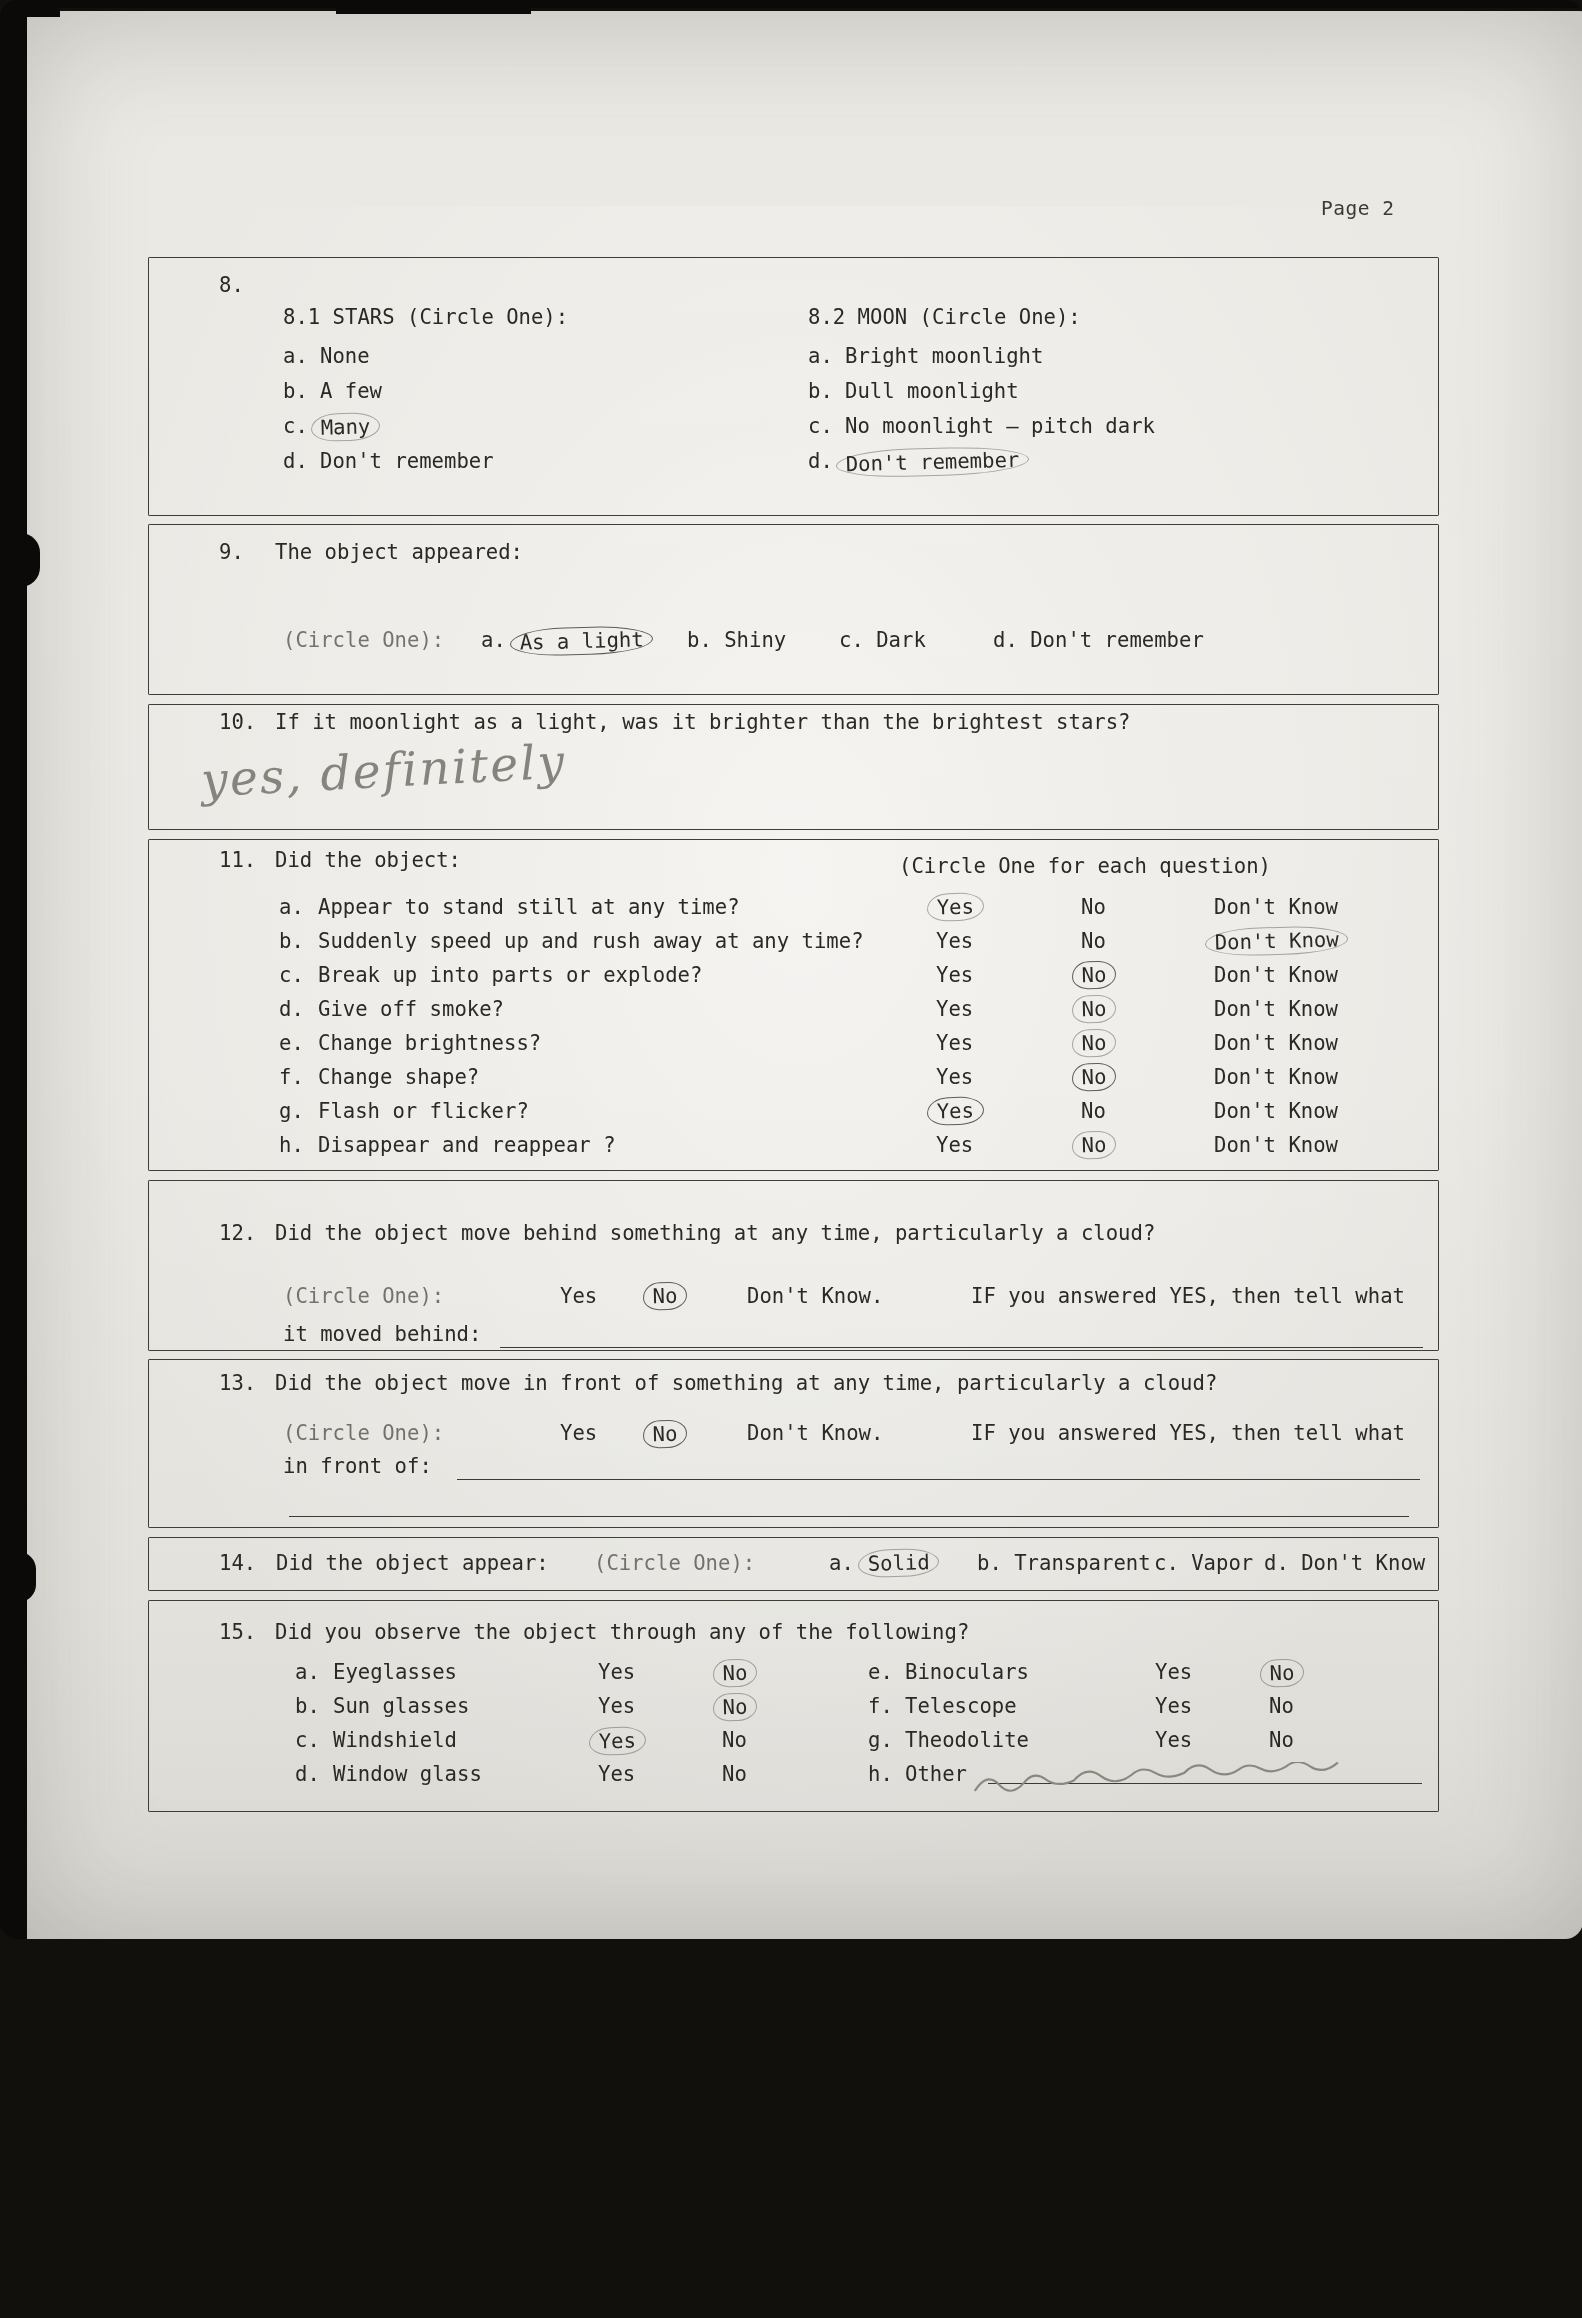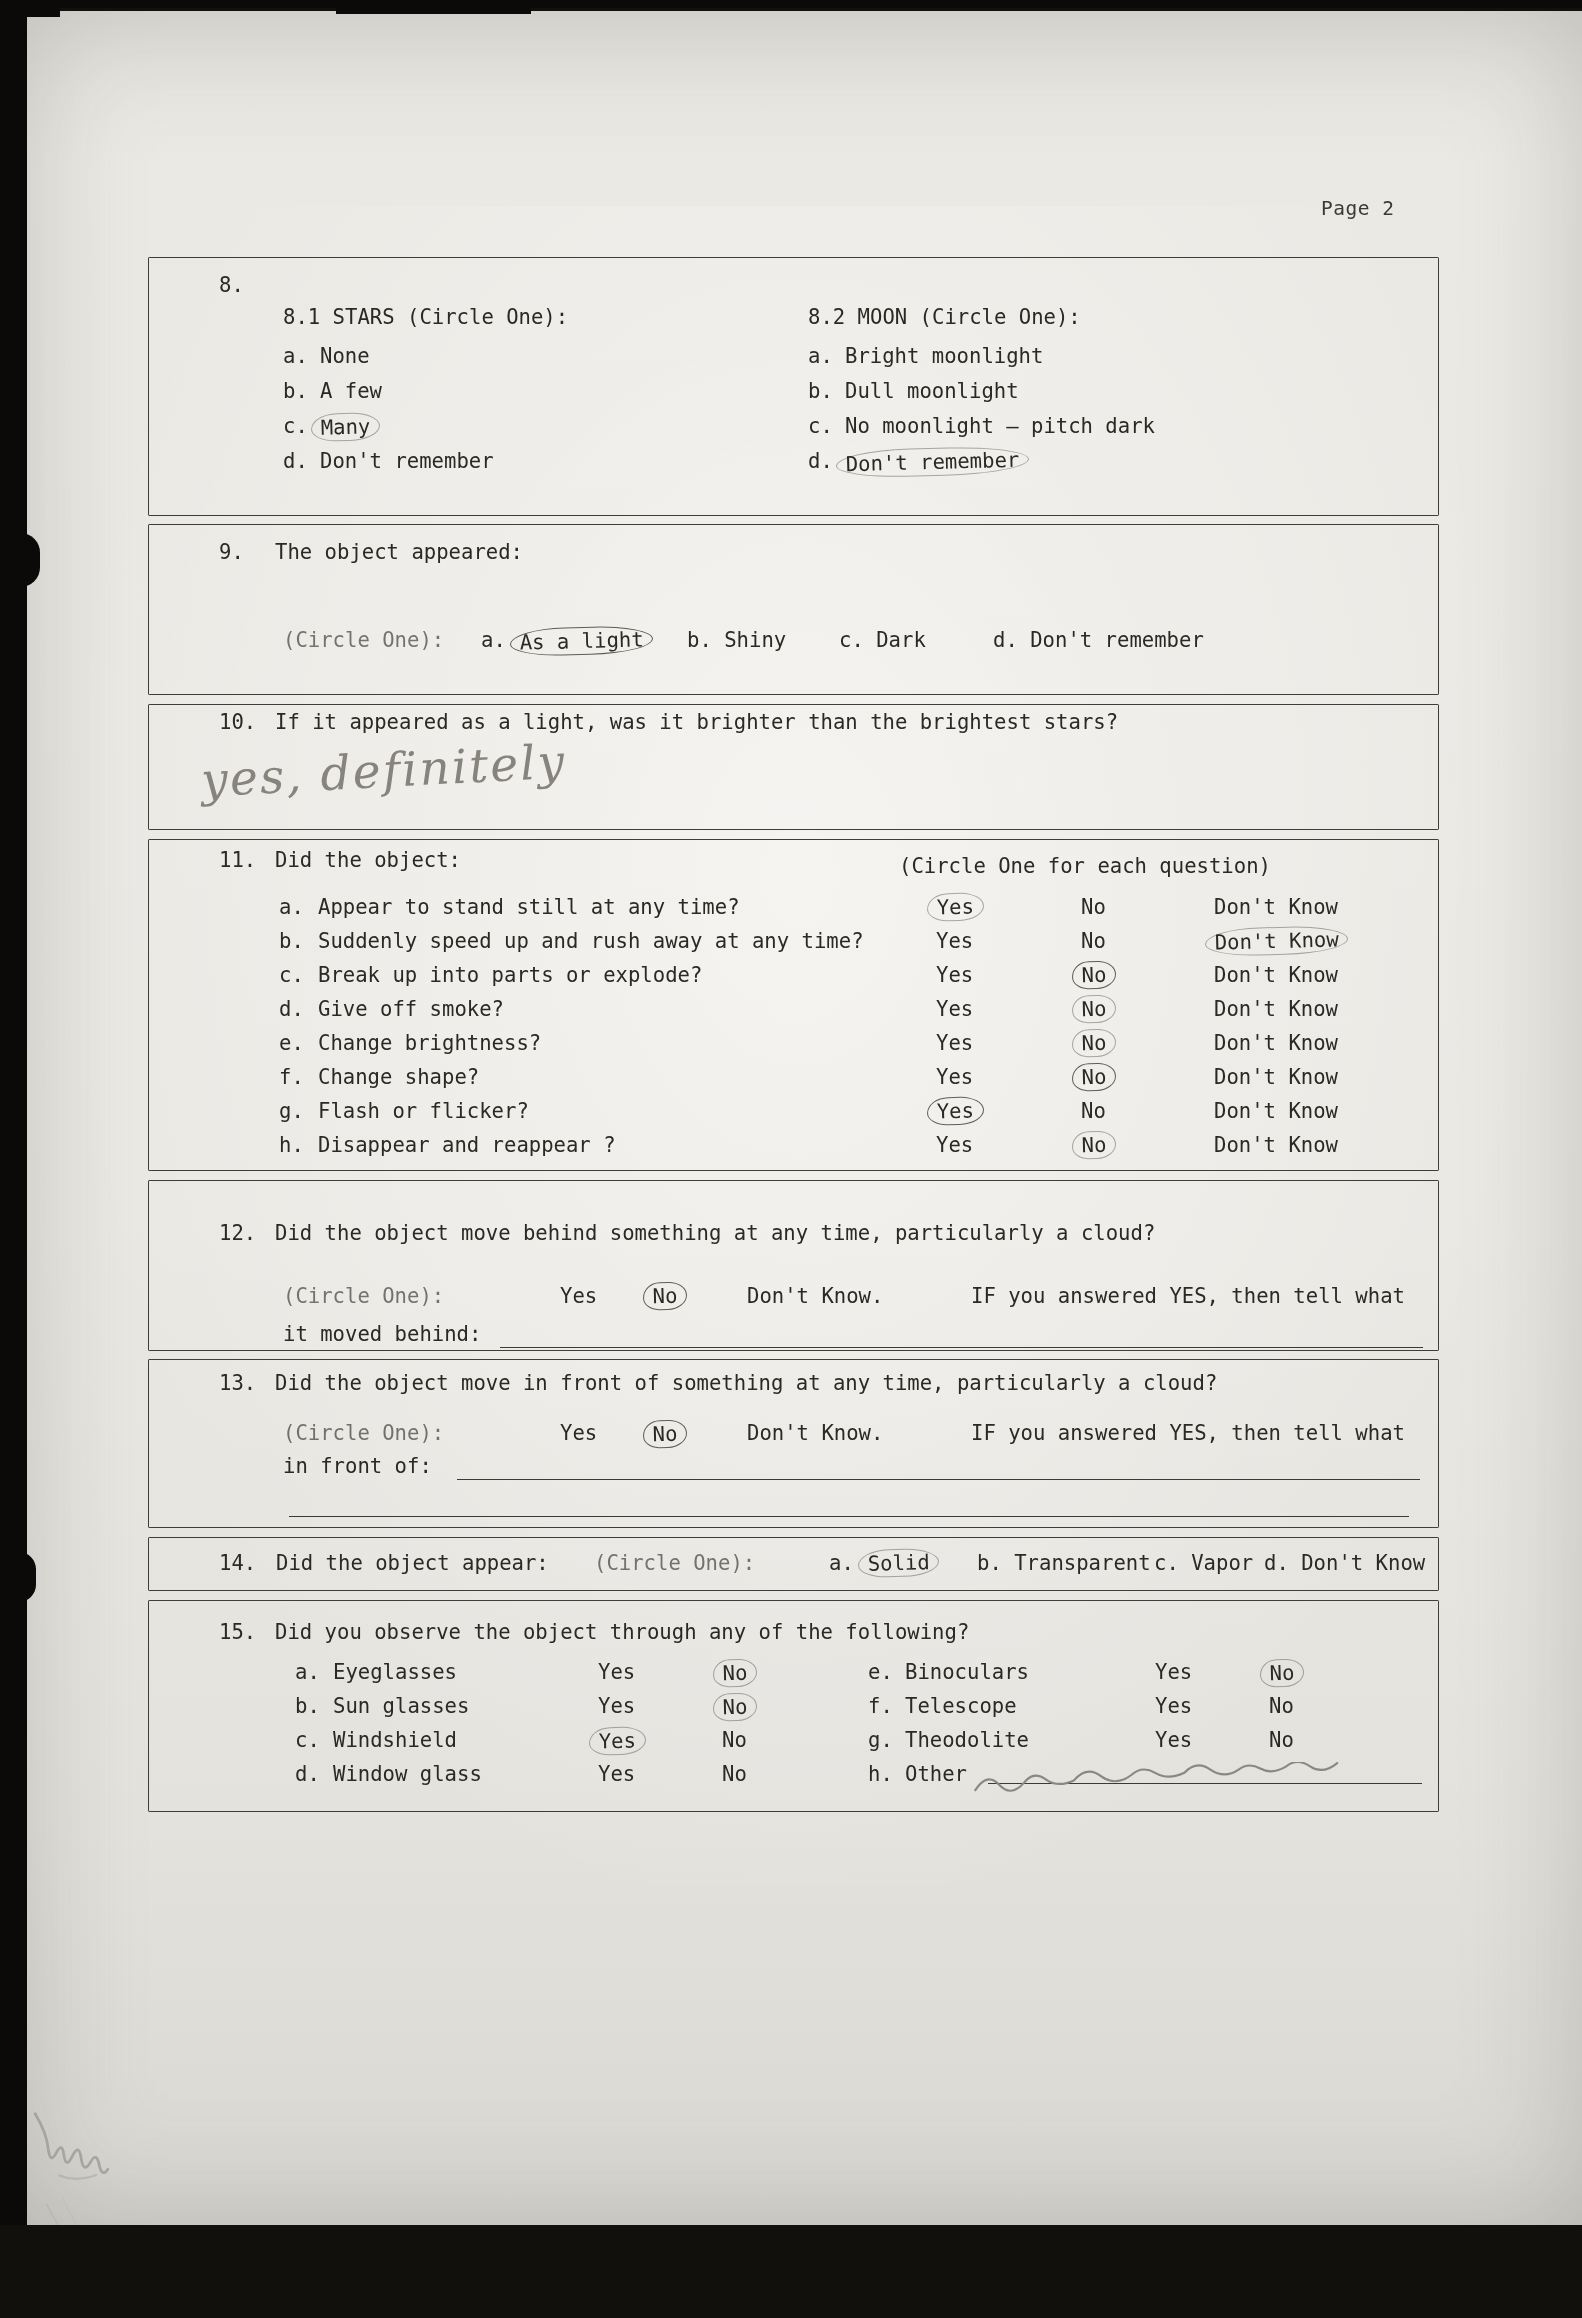--- a/index.html
+++ b/index.html
@@ -3,21 +3,21 @@
 <meta charset="utf-8">
 <style>
   * { margin:0; padding:0; box-sizing:border-box; }
   html,body { width:1583px; height:2319px; }
   body {
     background:#11100d;
     font-family:"DejaVu Sans Mono","Liberation Mono",monospace;
     color:#2b2924;
     font-size:20.6px;
   }
-  .scan { position:relative; width:1583px; height:2225px; overflow:hidden; }
+  .scan { position:relative; width:1583px; height:1939px; overflow:hidden;border-radius:18px; }
   .paper {
     position:absolute; left:25px; top:10.8px; right:0; bottom:0;
     background:linear-gradient(180deg,#e4e3de 0%,#ebe9e4 7%,#eae8e3 55%,#e3e2dd 82%,#d8d7d2 100%);
     box-shadow: inset 0 0 119px rgba(95,92,82,.28);
   }
   .paper::before{
     content:""; position:absolute; left:65px; top:195px; width:1418px; height:1678px;
     background:radial-gradient(ellipse at 50% 40%, rgba(255,255,255,.5), rgba(255,255,255,0) 75%);
     pointer-events:none;
   }
@@ -179,21 +179,21 @@
           <span class="q9-a"><span>a.</span> <span class="circled">As a light</span></span>
           <span class="q9-b"><span>b.</span> <span>Shiny</span></span>
           <span class="q9-c"><span>c.</span> <span>Dark</span></span>
           <span class="q9-d"><span>d.</span> <span>Don't remember</span></span>
         </div>
       </section>
 
       <section class="sec sec-q10">
         <div class="q-head">
           <span class="qnum">10.</span>
-          <span class="qtext">If it appeared as a light, was it brighter than the brightest stars?</span>
+          <span class="qtext">If it moonlight as a light, was it brighter than the brightest stars?</span>
         </div>
         <div class="hw hw-answer">yes, definitely</div>
       </section>
 
       <section class="sec sec-q11">
         <div class="q-head">
           <span class="qnum">11.</span>
           <span class="qtext">Did the object:</span>
         </div>
         <span class="q11-instr">(Circle One for each question)</span>

